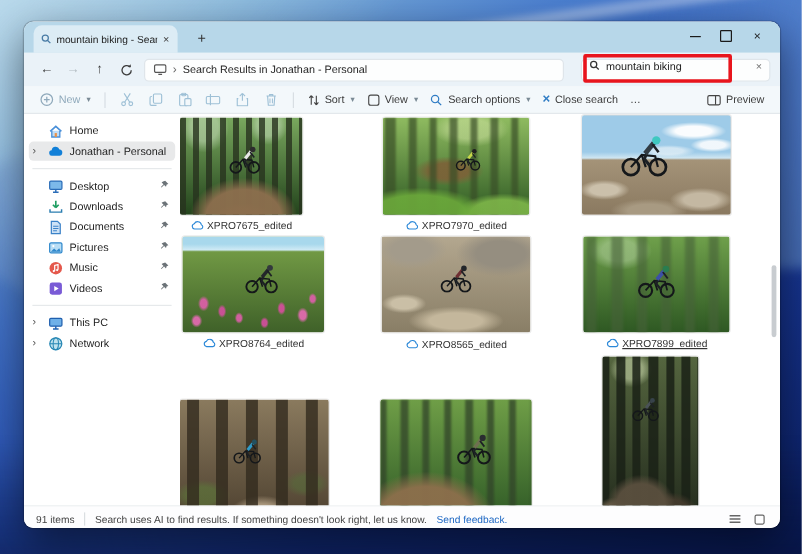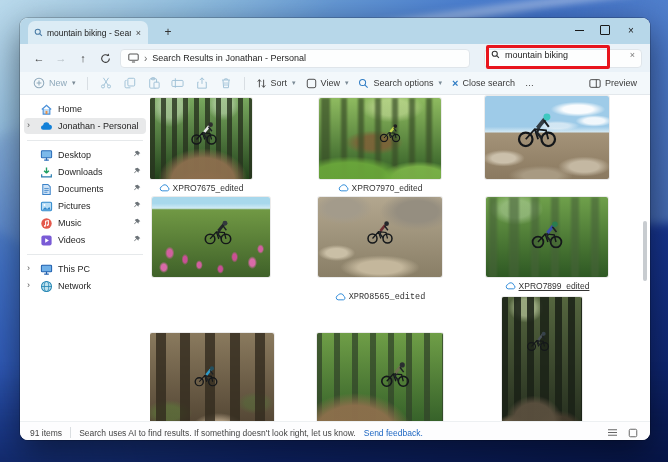--- a/index.html
+++ b/index.html
@@ -414,36 +414,42 @@
                 <circle cx="30" cy="27" r="6"></circle>
                 <path d="M10 27L18 18L28 19L30 27M21 27L18 18" stroke-width="1.6"></path>
               </g>
               <path d="M22 16L20 21L24 26" stroke="#1d2125" stroke-width="2.2" fill="none"></path>
               <path d="M20.5 17L27 9" stroke="#23262a" stroke-width="3.6" fill="none"></path>
               <path d="M26 10L30.5 16" stroke="#1d2125" stroke-width="1.8" fill="none"></path>
               <circle cx="28.8" cy="7.2" r="3.1" fill="#33383d"></circle>
             </svg>
           </div>
         </div>
+        <div class="filelabel" style="left: 6px; top: 185px; width: 110px;">
+          <svg width="11" height="8" viewBox="0 0 14 10">
+            <path d="M4 8.6a2.8 2.8 0 0 1-.3-5.5A4 4 0 0 1 11.2 4a2.4 2.4 0 0 1-.5 4.6z" fill="none" stroke="#2b88d8" stroke-width="1.2"></path>
+          </svg>
+          <span>XPRO8764_edited</span>
+        </div>
         <div class="file" style="left: 168px; top: 102px; width: 124px; height: 80px;">
           <div class="thumb" style="background-image: radial-gradient(30% 24% at 80% 18%, rgb(149, 142, 128) 0px, rgb(149, 142, 128) 55%, rgba(0, 0, 0, 0) 100%), radial-gradient(24% 20% at 20% 14%, rgb(163, 155, 139) 0px, rgb(163, 155, 139) 55%, rgba(0, 0, 0, 0) 100%), radial-gradient(32% 15% at 50% 88%, rgb(196, 183, 156) 0px, rgb(196, 183, 156) 55%, rgba(0, 0, 0, 0) 100%), radial-gradient(15% 10% at 15% 70%, rgb(202, 191, 166) 0px, rgb(202, 191, 166) 55%, rgba(0, 0, 0, 0) 100%), linear-gradient(rgb(179, 167, 143), rgb(137, 126, 102));">
             <svg width="30" height="26" viewBox="0 0 40 34" style="position:absolute;left:50%;top:42%;transform:translate(-50%,-50%)">
               <g fill="none" stroke="#14171a" stroke-width="2">
                 <circle cx="10" cy="27" r="6"></circle>
                 <circle cx="30" cy="27" r="6"></circle>
                 <path d="M10 27L18 18L28 19L30 27M21 27L18 18" stroke-width="1.6"></path>
               </g>
               <path d="M22 16L20 21L24 26" stroke="#1d2125" stroke-width="2.2" fill="none"></path>
               <path d="M20.5 17L27 9" stroke="#6e2f33" stroke-width="3.6" fill="none"></path>
               <path d="M26 10L30.5 16" stroke="#1d2125" stroke-width="1.8" fill="none"></path>
               <circle cx="28.8" cy="7.2" r="3.1" fill="#22262a"></circle>
             </svg>
           </div>
         </div>
-        <div class="filelabel" style="left: 175px; top: 196px; width: 110px; font-family: Liberation Mono, monospace;">
+        <div class="filelabel" style="left: 175px; top: 186px; width: 110px;">
           <svg width="11" height="8" viewBox="0 0 14 10">
             <path d="M4 8.6a2.8 2.8 0 0 1-.3-5.5A4 4 0 0 1 11.2 4a2.4 2.4 0 0 1-.5 4.6z" fill="none" stroke="#2b88d8" stroke-width="1.2"></path>
           </svg>
           <span>XPRO8565_edited</span>
         </div>
         <div class="file" style="left: 336px; top: 102px; width: 122px; height: 80px;">
           <div class="thumb" style="background-image: radial-gradient(22% 20% at 25% 15%, rgba(185, 214, 166, 0.5) 0px, rgba(185, 214, 166, 0.5) 55%, rgba(0, 0, 0, 0) 100%), linear-gradient(rgb(111, 160, 75), rgb(46, 88, 35));">
             <div class="trunks" style="top: 0px; background: repeating-linear-gradient(90deg, rgb(71, 98, 58) 0px, rgb(71, 98, 58) 8px, rgba(0, 0, 0, 0) 8px, rgba(0, 0, 0, 0) 20px) 25px 0px; opacity: 0.6; filter: blur(1.2px);"></div>
             <svg width="36" height="31" viewBox="0 0 40 34" style="position:absolute;left:50%;top:45%;transform:translate(-50%,-50%)">
               <g fill="none" stroke="#14171a" stroke-width="2">

